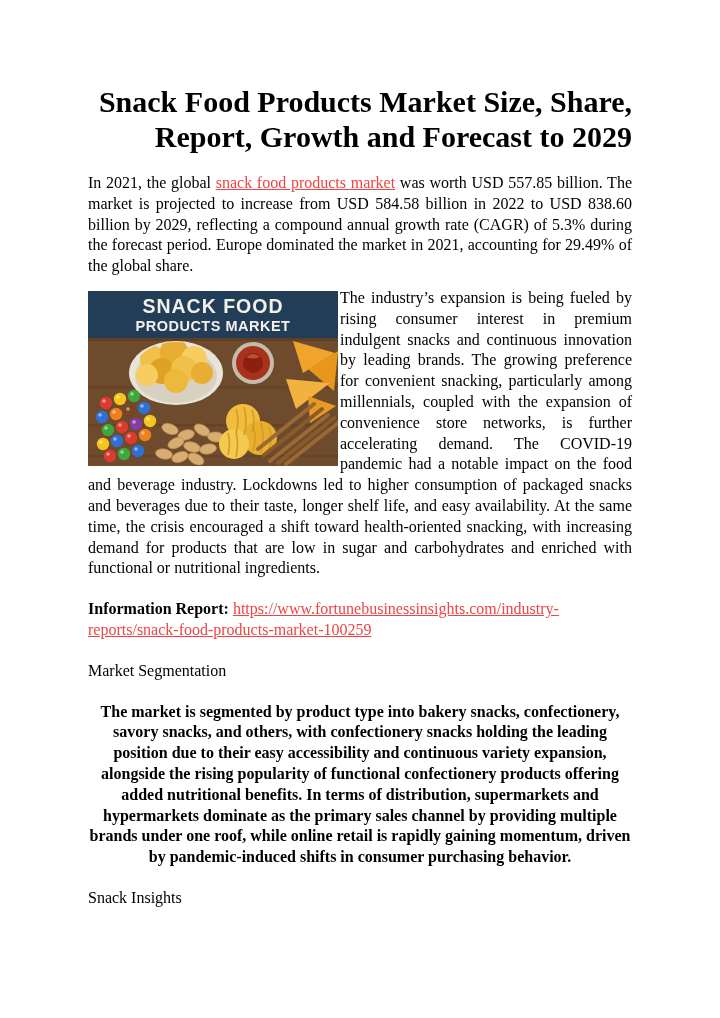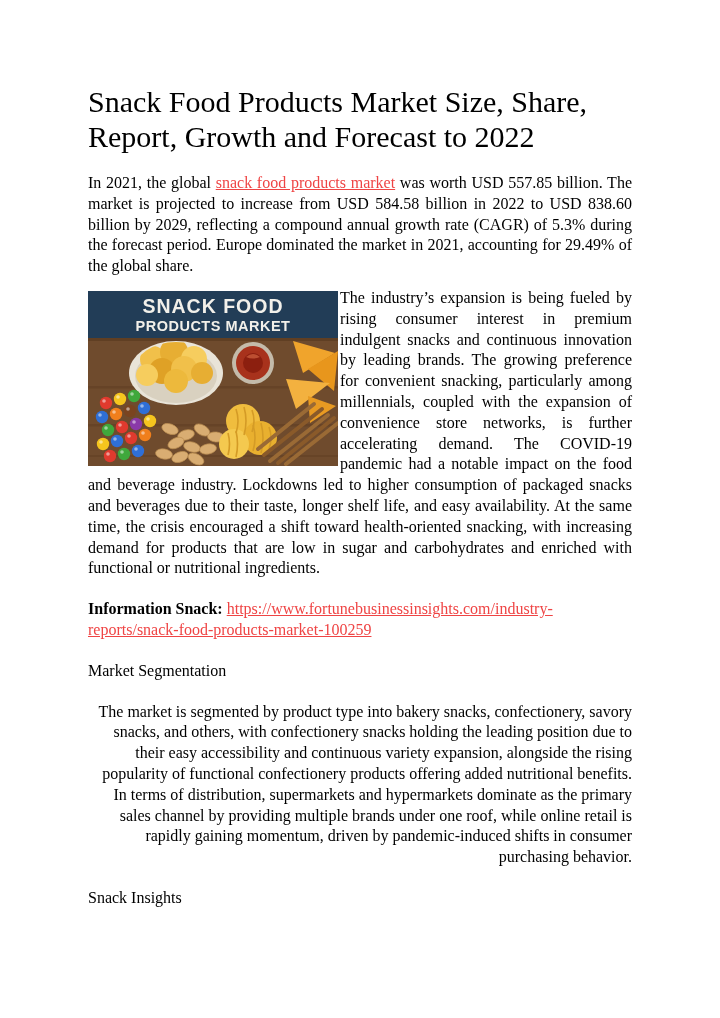--- a/index.html
+++ b/index.html
@@ -13,22 +13,22 @@
     padding: 84px 88px 0 88px;
     font-family: "Liberation Serif", "DejaVu Serif", serif;
     font-size: 16px;
     line-height: 1.3;
     color: #000000;
     overflow: hidden;
   }
   .title {
     font-size: 30px;
     line-height: 35px;
-    font-weight: normal;
-    text-align: left;
+    font-weight: bold;
+    text-align: right;
     margin: 0 0 19px 0;
   }
   p { margin: 0; }
   .para-justify { text-align: justify; }
   .intro { margin-bottom: 11px; }
   .doc-link { color: #ef4444; text-decoration: underline; cursor: pointer; }
   .figure {
     float: left;
     width: 250px;
     height: 175px;
@@ -37,35 +37,35 @@
   }
   .figure svg { display: block; }
   .source-para { clear: both; margin: 20px 0 0 0; }
   .bold-label { font-weight: bold; }
   .section-heading {
     font-size: 16px;
     font-weight: normal;
     margin: 20px 0 20px 0;
     line-height: 1.3;
   }
-  .seg-para { text-align: right; margin: 0; }
+  .seg-para { text-align: center; margin: 0; font-weight: bold; }
   .banner-text {
     font-family: "Liberation Sans", "DejaVu Sans", sans-serif;
     font-weight: bold;
     fill: #f2f0ea;
   }
 </style>
 </head>
 <body>
 
 <div class="page">
 
   <h1 class="title">
     <div>Snack Food Products Market Size, Share,</div>
-    <div>Report, Growth and Forecast to 2022</div>
+    <div>Report, Growth and Forecast to 2029</div>
   </h1>
 
   <p class="para-justify intro"><span>In 2021, the global </span><a class="doc-link">snack food products market</a><span> was worth USD 557.85 billion. The market is projected to increase from USD 584.58 billion in 2022 to USD 838.60 billion by 2029, reflecting a compound annual growth rate (CAGR) of 5.3% during the forecast period. Europe dominated the market in 2021, accounting for 29.49% of the global share.</span></p>
 
   <div>
     <span class="figure">
       <svg width="250" height="175" viewBox="0 0 250 175" xmlns="http://www.w3.org/2000/svg">
 
         <g>
           <rect x="0" y="0" width="250" height="175" fill="#6f4b2d"></rect>
@@ -188,21 +188,21 @@
           <line x1="176" y1="164" x2="234" y2="118" stroke="#8a5a2a" stroke-width="4"></line>
           <line x1="182" y1="170" x2="240" y2="124" stroke="#9a6a35" stroke-width="4"></line>
           <line x1="190" y1="172" x2="246" y2="127" stroke="#8a5a2a" stroke-width="4"></line>
           <line x1="198" y1="173" x2="250" y2="132" stroke="#9a6a35" stroke-width="4"></line>
         </g>
       </svg>
     </span>
     <p class="para-justify"><span>The industry’s expansion is being fueled by rising consumer interest in premium indulgent snacks and continuous innovation by leading brands. The growing preference for convenient snacking, particularly among millennials, coupled with the expansion of convenience store networks, is further accelerating demand. The COVID-19 pandemic had a notable impact on the food and beverage industry. Lockdowns led to higher consumption of packaged snacks and beverages due to their taste, longer shelf life, and easy availability. At the same time, the crisis encouraged a shift toward health-oriented snacking, with increasing demand for products that are low in sugar and carbohydrates and enriched with functional or nutritional ingredients.</span></p>
   </div>
 
-  <p class="source-para"><span class="bold-label">Information Snack: </span><a class="doc-link">https://www.fortunebusinessinsights.com/industry-reports/snack-food-products-market-100259</a></p>
+  <p class="source-para"><span class="bold-label">Information Report: </span><a class="doc-link">https://www.fortunebusinessinsights.com/industry-reports/snack-food-products-market-100259</a></p>
 
   <h3 class="section-heading">Market Segmentation</h3>
 
   <p class="seg-para">The market is segmented by product type into bakery snacks, confectionery, savory snacks, and others, with confectionery snacks holding the leading position due to their easy accessibility and continuous variety expansion, alongside the rising popularity of functional confectionery products offering added nutritional benefits. In terms of distribution, supermarkets and hypermarkets dominate as the primary sales channel by providing multiple brands under one roof, while online retail is rapidly gaining momentum, driven by pandemic-induced shifts in consumer purchasing behavior.</p>
 
   <h3 class="section-heading">Snack Insights</h3>
 
 </div>
 
 </body></html>

